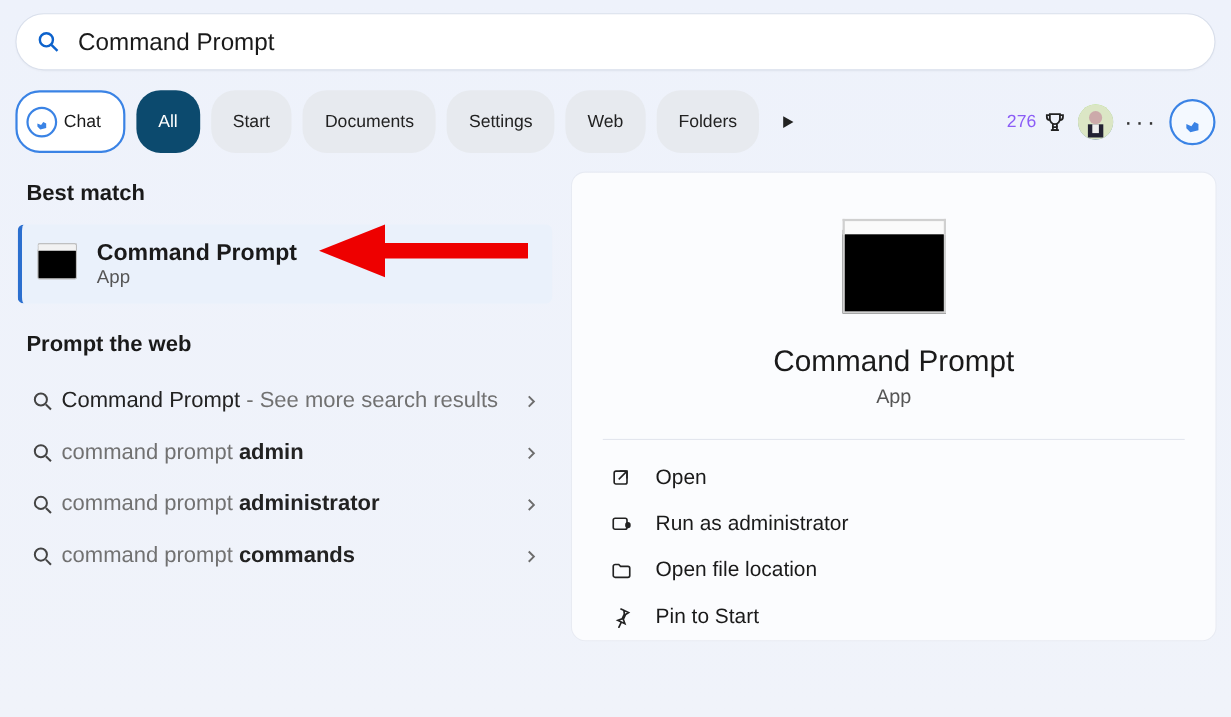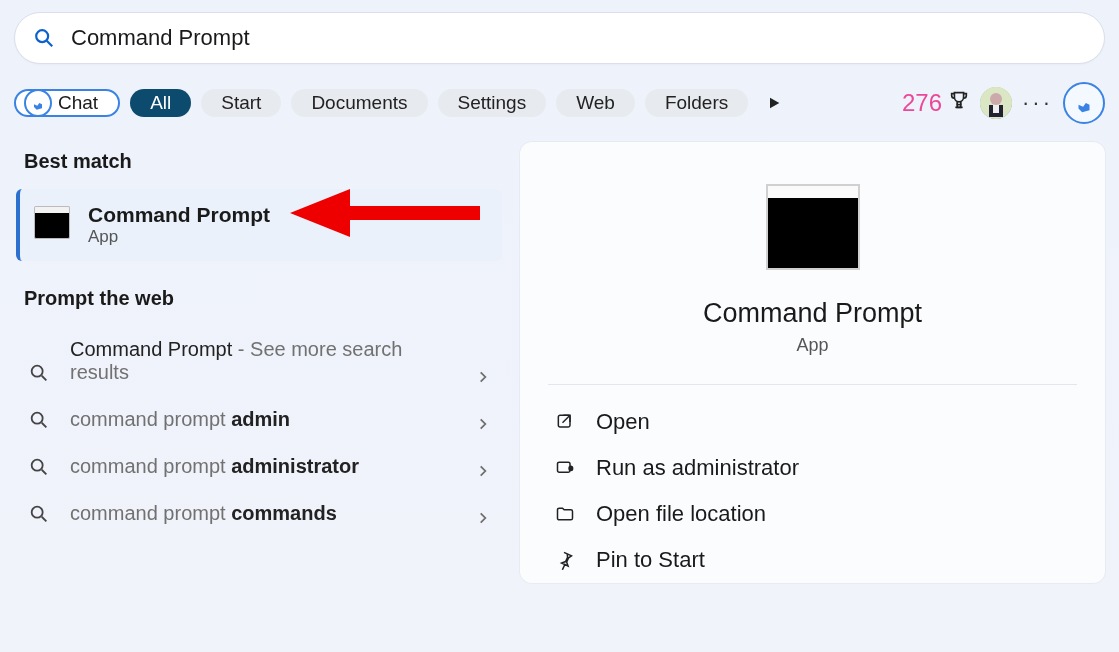--- a/index.html
+++ b/index.html
@@ -1,54 +1,54 @@
 <!DOCTYPE html>
 <html><head>
 <meta charset="utf-8">
 <style>
   html,body{margin:0;padding:0;width:1119px;height:652px;font-family:"Segoe UI",Arial,sans-serif;background:linear-gradient(180deg,#eef2fb 0%,#f0f3fa 100%);color:#1a1a1a;overflow:hidden}
   *{box-sizing:border-box}
   .search-bar{margin:12px 14px 0 14px;height:52px;background:#fff;border:1px solid #d9dfeb;border-radius:28px;display:flex;align-items:center;padding:0 18px;box-shadow:0 1px 2px rgba(0,0,0,.03)}
   .search-icon{width:22px;height:22px;margin-right:14px;color:#0c62cc}
   .search-input{flex:1;border:none;outline:none;font-size:22px;color:#1a1a1a;background:transparent}
   .filter-row{display:flex;align-items:center;gap:10px;padding:18px 14px 0 14px}
-  .pill{height:28px;border-radius:22px;display:flex;align-items:center;padding:4px 20px;font-size:19px;background:#e7eaef;color:#222;cursor:pointer}
+  .pill{height:57px;border-radius:22px;display:flex;align-items:center;padding:4px 20px;font-size:16px;background:#e7eaef;color:#222;cursor:pointer}
   .pill.chat{background:#fff;border:2px solid #3a83e5;color:#1a1a1a;padding-left:8px;gap:6px}
   .pill.chat .b-logo{width:28px;height:28px;border-radius:50%;border:2px solid #3a83e5;display:flex;align-items:center;justify-content:center;color:#3a83e5;font-weight:bold}
   .pill.all{background:#0c4a6e;color:#fff}
   .spacer{flex:1}
   .play-btn{width:32px;height:32px;display:flex;align-items:center;justify-content:center;cursor:pointer}
-  .pts{display:flex;align-items:flex-start;gap:6px;font-size:24px;color:#ec4899}
+  .pts{display:flex;align-items:center;gap:6px;font-size:16px;color:#8b5cf6}
   .trophy{width:22px;height:22px}
   .avatar{width:32px;height:32px;border-radius:50%;background:linear-gradient(#ad6,#68a);overflow:hidden}
   .avatar svg{display:block}
   .more{font-size:22px;letter-spacing:3px;color:#333;cursor:pointer}
   .bing-orb{width:42px;height:42px;border-radius:50%;border:2px solid #3a83e5;display:flex;align-items:center;justify-content:center;background:#f4f9ff}
   .content{display:flex;gap:16px;padding:18px 14px 0 14px}
   .left{width:490px}
   .right{flex:1;background:#fbfcfe;border-radius:12px;box-shadow:0 0 0 1px rgba(0,0,0,.03);padding:24px 28px 0 28px}
   h3.section{font-size:20px;font-weight:600;margin:8px 0 16px 10px}
   .best-item{display:flex;align-items:center;gap:18px;background:#eaf1fb;border-left:4px solid #2b6fcf;border-radius:6px;padding:14px 14px;margin:0 2px;position:relative}
   .best-icon{width:36px;height:28px;background:#000;border:1px solid #bbb;border-radius:2px;position:relative}
   .best-icon::before{content:"";position:absolute;top:-6px;left:-1px;right:-1px;height:6px;background:#f2f2f2;border:1px solid #bbb;border-bottom:none;border-radius:2px 2px 0 0}
   .best-title{font-size:21px;font-weight:600}
   .best-sub{font-size:17px;color:#555}
   .arrow-ann{position:absolute;left:270px;top:-6px;pointer-events:none}
-  .web-item{display:flex;align-items:flex-end;gap:20px;padding:12px 14px;cursor:pointer}
+  .web-item{display:flex;align-items:center;gap:6px;padding:12px 14px;cursor:pointer}
   .mag{width:22px;height:22px;color:#444;flex:none}
   .web-text{flex:1;font-size:20px;color:#222}
   .muted{color:#717171}
   .chev{color:#6d6d6d}
   .preview-icon-wrap{display:flex;justify-content:center;margin-top:28px}
   .preview-icon{width:94px;height:76px;background:#000;border:2px solid #d0d0d0;position:relative}
   .preview-icon::before{content:"";position:absolute;top:-12px;left:-2px;right:-2px;height:12px;background:#fafafa;border:2px solid #d0d0d0;border-bottom:none}
   .preview-title{text-align:center;font-size:27px;margin-top:28px;font-weight:500}
   .preview-sub{text-align:center;font-size:18px;color:#555;margin-top:6px}
   .divider{border-top:1px solid #e3e6ee;margin:28px 0 14px 0}
-  .action{display:flex;align-items:center;gap:20px;padding:10px 6px;font-size:22px;cursor:pointer}
+  .action{display:flex;align-items:center;gap:20px;padding:10px 6px;font-size:19px;cursor:pointer}
   .action .ico{width:22px;height:22px;color:#222;display:flex;align-items:center;justify-content:center}
   svg{display:block}
 </style>
 </head>
 <body>
 
 <div class="search-bar">
   <svg class="search-icon" viewBox="0 0 24 24" fill="none" stroke="currentColor" stroke-width="2.4">
       <circle cx="10" cy="10" r="6.5"></circle>
       <line x1="15" y1="15" x2="21" y2="21"></line>

